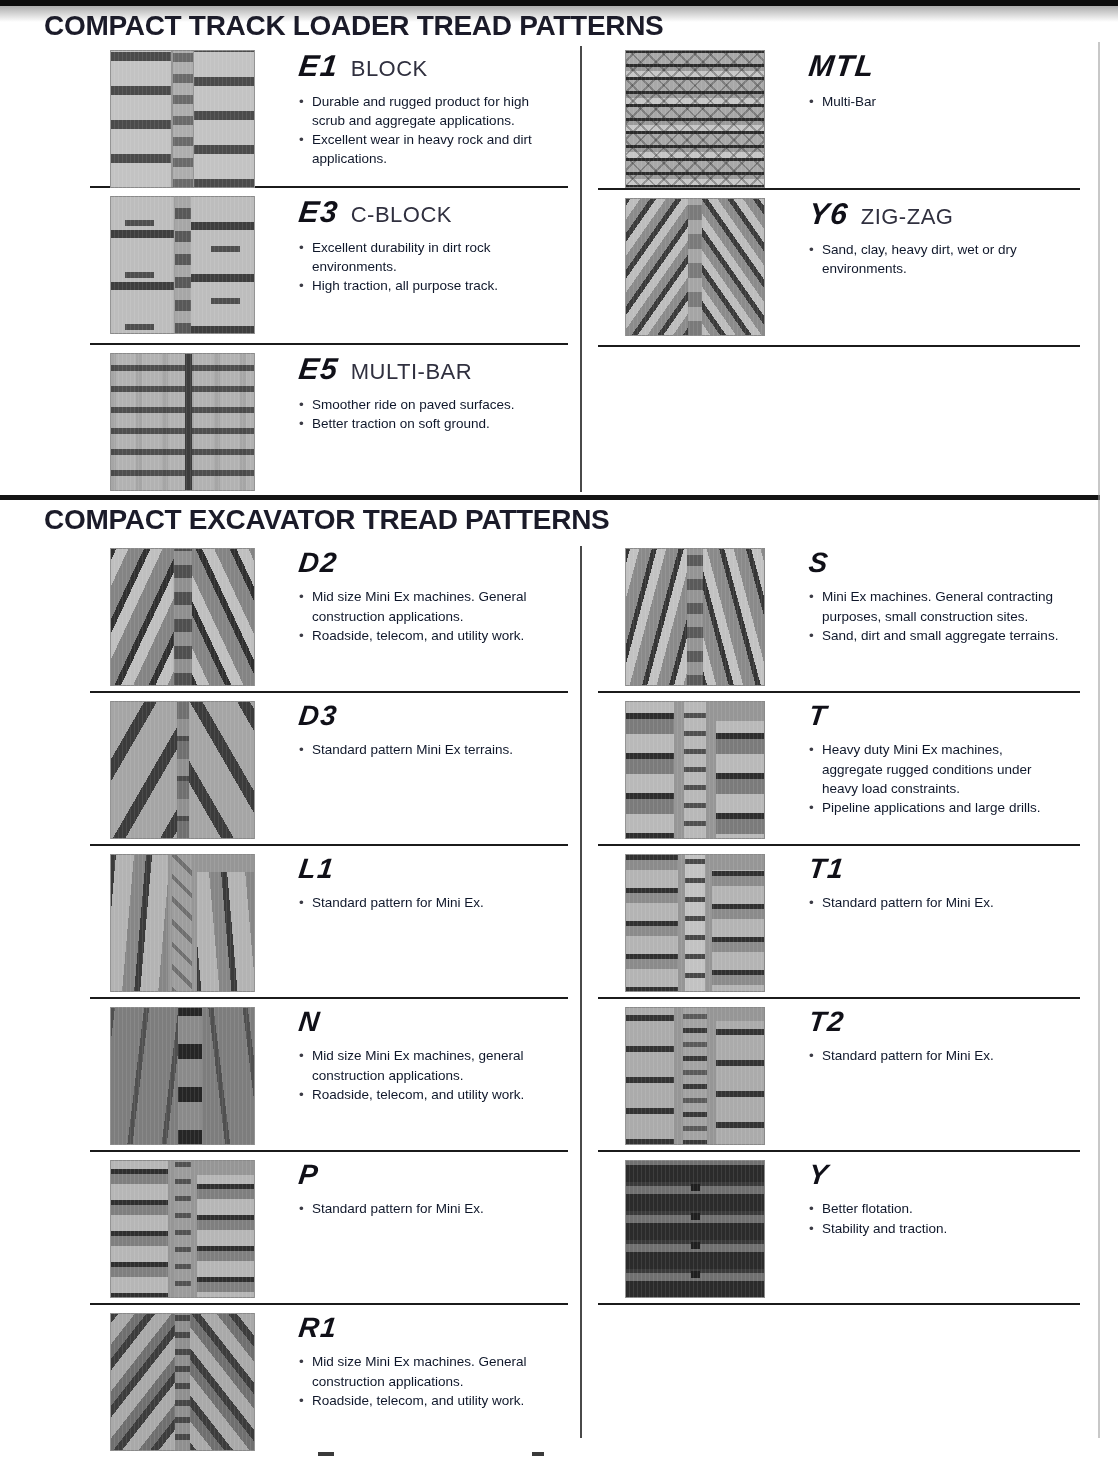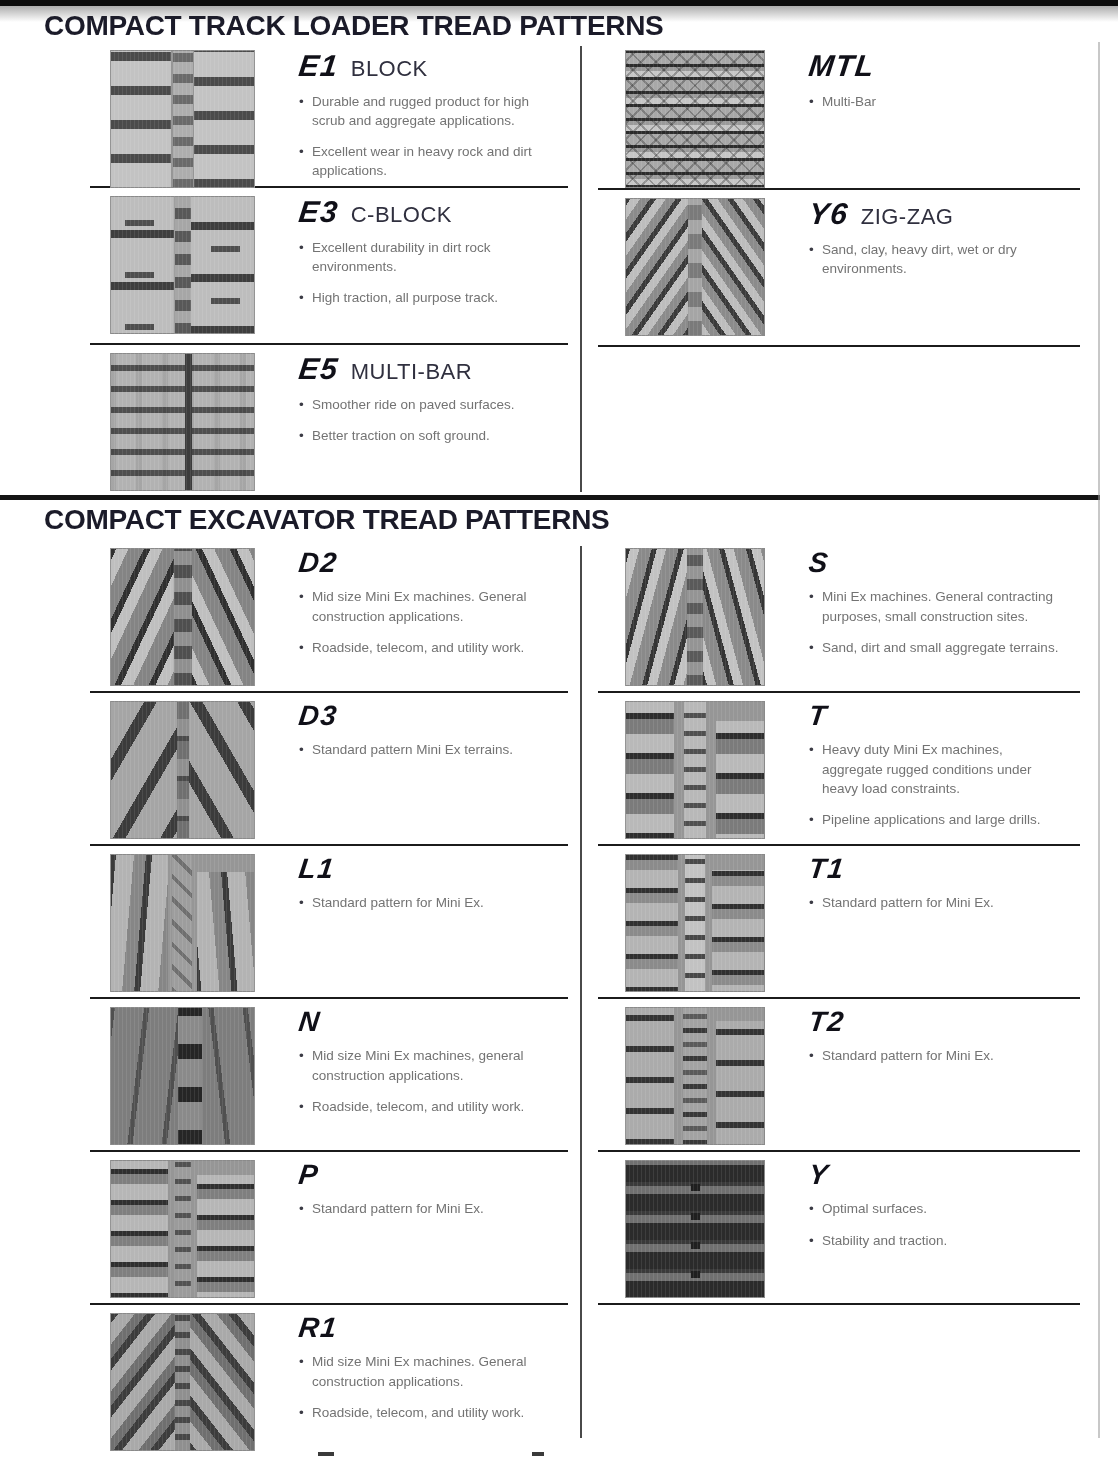--- a/index.html
+++ b/index.html
@@ -44,23 +44,23 @@
   .title-row{display:flex;align-items:baseline;gap:12px;}
   .code{
     display:inline-block;font-style:italic;font-weight:700;font-size:30px;color:#101018;
     transform:skewX(-7deg);letter-spacing:1.5px;line-height:1.05;
   }
   .s2 .code{font-size:28px;}
   .tname{font-size:22px;color:#30303f;letter-spacing:.5px;font-weight:400;}
   ul.bullets{list-style:none;margin:10px 0 0 0;padding:0;max-width:242px;}
   .col-right ul.bullets{max-width:252px;}
   ul.bullets li{
-    position:relative;padding-left:13px;font-size:13.5px;line-height:1.42;color:#737373;
-  }
-  ul.bullets li + li{margin-top:12px;}
+    position:relative;padding-left:13px;font-size:13.5px;line-height:1.42;color:#0f172a;
+  }
+  ul.bullets li + li{margin-top:0;}
   ul.bullets li::before{content:"\2022";position:absolute;left:0;top:0;color:#3c3c46;}
   ul.bullets li:empty{display:none;}
   .bottom-mark{position:absolute;height:4px;background:#3a3a3a;top:1452px;}
   #bm1{left:318px;width:16px;} #bm2{left:532px;width:12px;}
 
   
   [data-pattern="e1"]{
     background-image:
       repeating-linear-gradient(0deg,#6a6a6a 0 9px,#adadad 9px 21px),
       repeating-linear-gradient(0deg,#c3c3c3 0 25px,#4b4b4b 25px 34px),
@@ -393,21 +393,21 @@
         </ul>
       </div>
     </div>
     <div class="entry" style="height:153px;">
       <div class="tread" data-pattern="y"></div>
       <div class="info">
         <div class="title-row">
             <span class="code">Y</span>
           </div>
         <ul class="bullets">
-          <li>Optimal surfaces.</li>
+          <li>Better flotation.</li>
           <li>Stability and traction.</li>
         </ul>
       </div>
     </div>
   </div>
 
   <div id="vd2" class="vdivider"></div>
   <div class="edge-right"></div>
   <div id="bm1" class="bottom-mark"></div>
   <div id="bm2" class="bottom-mark"></div>

